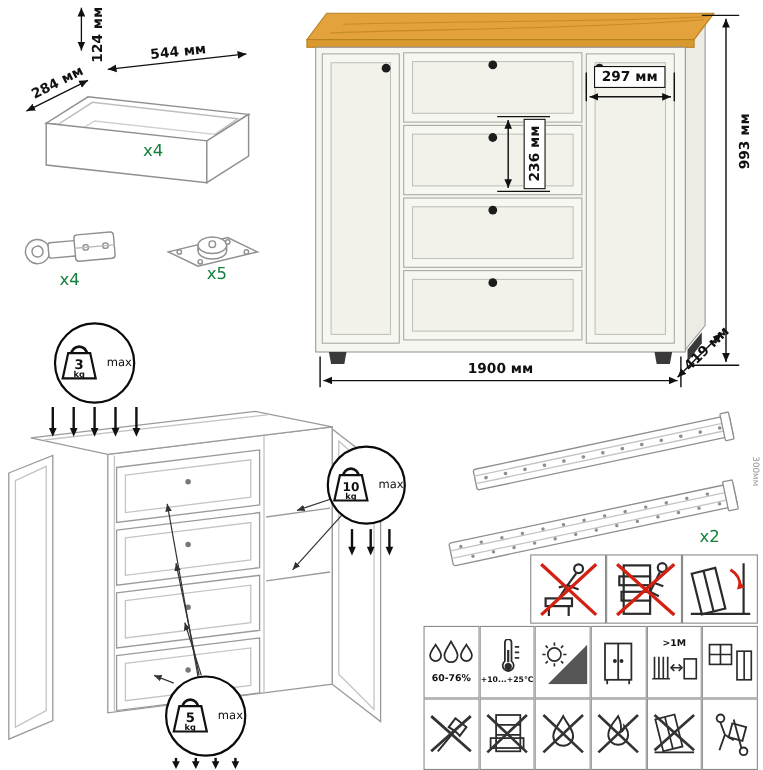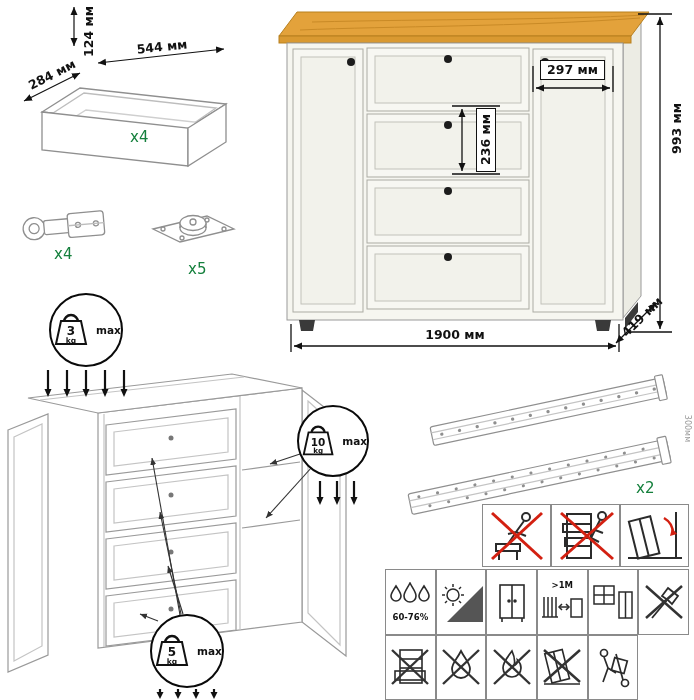--- a/index.html
+++ b/index.html
@@ -7,21 +7,21 @@
   .canvas{position:relative;width:694px;height:700px;background:#fff;overflow:hidden;
           font-family:"DejaVu Sans","Liberation Sans",sans-serif;color:#111}
   .art{position:absolute;left:0;top:0;z-index:1}
   .dim{position:absolute;font-size:12.5px;font-weight:bold;white-space:nowrap;text-align:center;z-index:2}
   .boxed{border:1.5px solid #111;background:#fff;padding:1px 6px;line-height:16px}
   .count{position:absolute;font-size:15px;color:#15803d;z-index:2;white-space:nowrap}
   .vsmall{position:absolute;font-size:8px;color:#9a9a9a;width:34px;text-align:center;
           transform:rotate(90deg);z-index:2}
   .badge{position:absolute;border:2.5px solid #0a0a0a;border-radius:50%;background:#fff;
          display:flex;align-items:center;justify-content:center;z-index:3}
-  .badge .max{font-size:10.5px;font-weight:bold;margin-left:5px}
+  .badge .max{font-size:10.5px;font-weight:normal;margin-left:5px}
   .grid{position:absolute;display:grid;z-index:2;background:#fff}
   .cell{outline:1px solid #8a8a8a;outline-offset:-1px;background:#fff;display:flex;
         flex-direction:column;align-items:center;justify-content:center;gap:1px;padding:2px;overflow:hidden}
   .ctext{font-size:8.5px;font-weight:bold;color:#111;line-height:9px;white-space:nowrap}
   .ctext.tiny{font-size:7px}
 </style>
 </head>
 <body>
 
 <div class="canvas">
@@ -201,21 +201,21 @@
         <rect x="255" y="-3" width="9" height="27" rx="1"></rect>
       </g>
     </g>
   </svg>
 
   <div class="dim" style="left:58px;top:24px;width:60px;transform:rotate(-90deg)">124 мм</div>
   <div class="dim" style="left:130px;top:39px;width:64px;transform:rotate(-6deg)">544 мм</div>
   <div class="dim" style="left:20px;top:67px;width:64px;transform:rotate(-27deg)">284 мм</div>
   <div class="count" style="left:130px;top:128px">x4</div>
   <div class="count" style="left:54px;top:245px">x4</div>
-  <div class="count" style="left:188px;top:260px">x5</div>
+  <div class="count" style="left:188px;top:240px">x5</div>
 
   <div class="dim boxed" style="left:540px;top:60px">297 мм</div>
   <div class="dim boxed" style="left:454px;top:130px;width:64px;transform:rotate(-90deg)">236 мм</div>
   <div class="dim" style="left:646px;top:121px;width:60px;transform:rotate(-90deg)">993 мм</div>
   <div class="dim" style="left:420px;top:327px;width:70px">1900 мм</div>
   <div class="dim" style="left:614px;top:309px;width:56px;transform:rotate(-44deg)">419 мм</div>
 
   <div class="count" style="left:636px;top:479px">x2</div>
   <div class="vsmall" style="left:670px;top:424px">300мм</div>
 
@@ -302,20 +302,33 @@
       <svg width="44" height="30" viewBox="0 0 44 30">
         <g fill="none" stroke="#2b2b2b" stroke-width="1.6">
           <path d="M8 4 C5 9 3 11 3 14 a5 5 0 0 0 10 0 c0-3-2-5-5-10z"></path>
           <path d="M22 1 C19 7 16 10 16 14 a6 6 0 0 0 12 0 c0-4-3-7-6-13z"></path>
           <path d="M36 4 C33 9 31 11 31 14 a5 5 0 0 0 10 0 c0-3-2-5-5-10z"></path>
         </g>
       </svg>
       <div class="ctext">60-76%</div>
     </div>
 
+    <div class="cell">
+      <svg width="44" height="32" viewBox="0 0 44 32">
+        <g fill="none" stroke="#2b2b2b" stroke-width="1.6">
+          <path d="M20 3 v17 a5 5 0 1 0 6 0 V3 a3 3 0 0 0 -6 0 z"></path>
+          <circle cx="23" cy="25" r="2.5" fill="#2b2b2b"></circle>
+          <line x1="23" y1="10" x2="23" y2="21" stroke-width="2"></line>
+          <line x1="29" y1="7" x2="33" y2="7"></line>
+            <line x1="29" y1="12" x2="33" y2="12"></line>
+            <line x1="29" y1="17" x2="33" y2="17"></line>
+        </g>
+      </svg>
+      <div class="ctext tiny">+10...+25°С</div>
+    </div>
 
     <div class="cell">
       <svg width="44" height="40" viewBox="0 0 44 40">
         <polygon points="44,4 44,40 8,40" fill="#555"></polygon>
         <g stroke="#2b2b2b" stroke-width="1.5" fill="none">
           <circle cx="14" cy="13" r="6"></circle>
           <line x1="14" y1="2" x2="14" y2="5"></line>
             <line x1="14" y1="21" x2="14" y2="24"></line>
           <line x1="3" y1="13" x2="6" y2="13"></line>
             <line x1="22" y1="13" x2="25" y2="13"></line>

